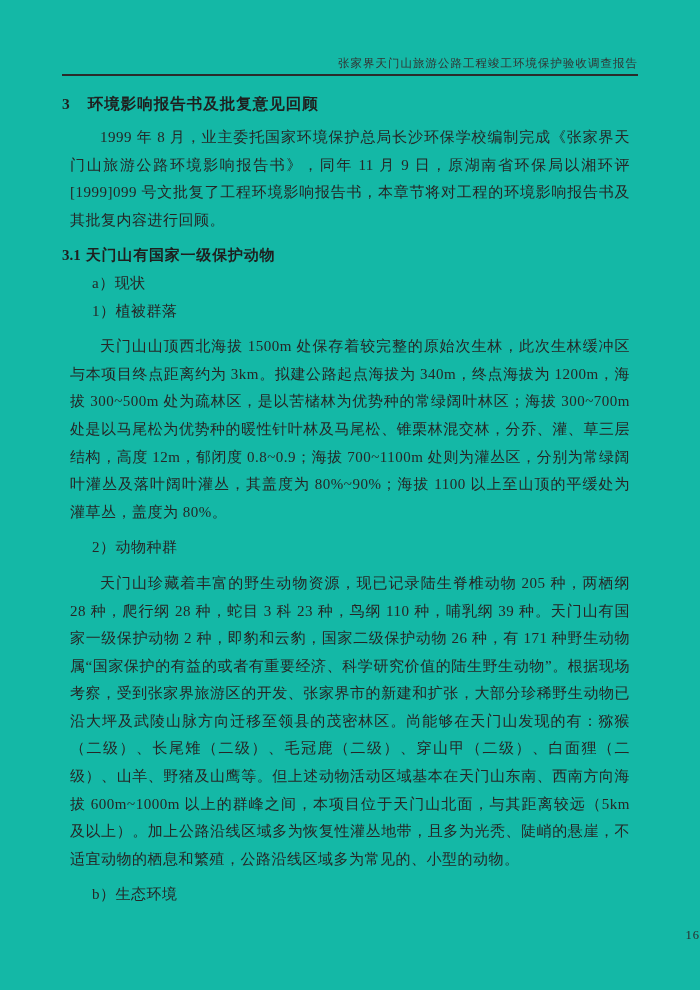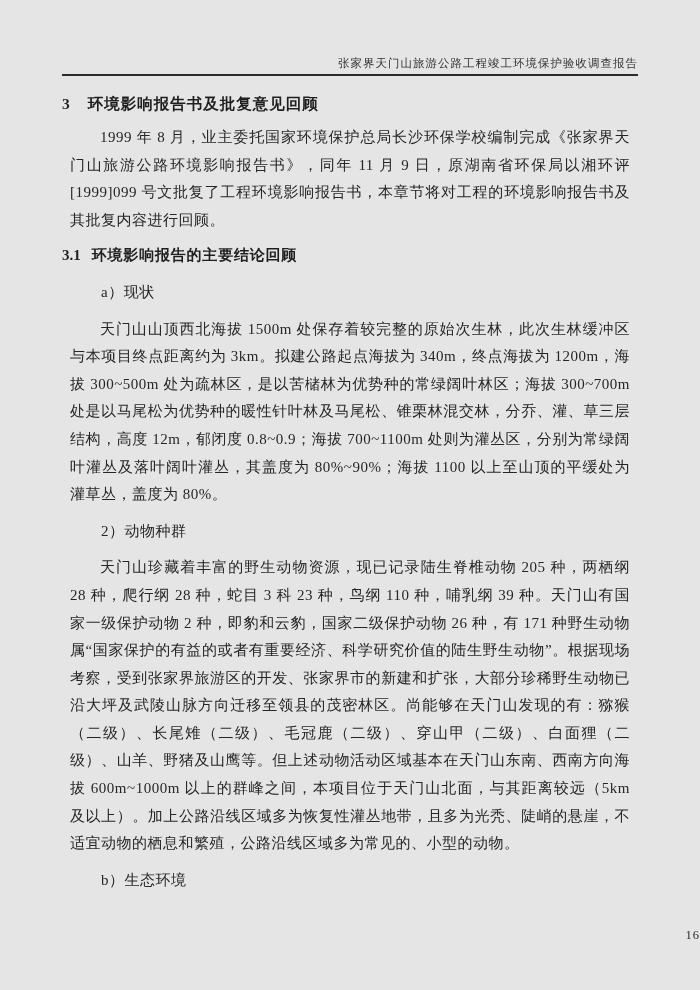--- a/index.html
+++ b/index.html
@@ -5,21 +5,21 @@
   html, body {
     margin: 0;
     padding: 0;
     background: #ffffff;
   }
   .page {
     position: relative;
     width: 700px;
     height: 990px;
     margin: 0 auto;
-    background: #e5e5e5;
+    background: #14b8a6;
     box-sizing: border-box;
     padding: 56px 62px 0 62px;
     font-family: "Liberation Serif", "DejaVu Serif", serif;
     color: #262626;
     overflow: hidden;
   }
   .header-title {
     text-align: right;
     font-size: 11.5px;
     line-height: 14px;
@@ -50,32 +50,32 @@
     color: #262626;
   }
   .h2 {
     margin: 0;
     font-size: 15px;
     font-weight: 700;
     line-height: 27.6px;
     letter-spacing: 0.8px;
     color: #1f1f1f;
   }
-  .h2 .num { margin-right: 11px; letter-spacing: 0; }
+  .h2 .num { margin-right: 5px; letter-spacing: 0; }
   .h3 {
     margin: 0;
     font-size: 15px;
     font-weight: 400;
     line-height: 27.6px;
     letter-spacing: 0.8px;
     color: #262626;
   }
   .h3 .num { margin-right: 16px; letter-spacing: 0; }
   .sub {
-    margin: 9px;
+    margin: 0;
     font-size: 15px;
     line-height: 27.6px;
     letter-spacing: 0.5px;
     text-indent: 2em;
     color: #262626;
   }
   .footer {
     position: absolute;
     left: 0;
     right: 0;
@@ -98,26 +98,27 @@
 
   <div>
 
     <h1 class="h1">
       <span class="num">3</span><span>环境影响报告书及批复意见回顾</span>
     </h1>
 
     <p class="para">1999 年 8 月，业主委托国家环境保护总局长沙环保学校编制完成《张家界天门山旅游公路环境影响报告书》，同年 11 月 9 日，原湖南省环保局以湘环评[1999]099 号文批复了工程环境影响报告书，本章节将对工程的环境影响报告书及其批复内容进行回顾。</p>
 
     <h2 class="h2">
-      <span class="num">3.1</span><span>环境影响报告的主要结论回顾</span>
+      <span class="num">3.1</span><span>天门山有国家一级保护动物</span>
     </h2>
 
 
     <p class="sub">a）现状</p>
 
+    <p class="sub">1）植被群落</p>
 
     <p class="para">天门山山顶西北海拔 1500m 处保存着较完整的原始次生林，此次生林缓冲区与本项目终点距离约为 3km。拟建公路起点海拔为 340m，终点海拔为 1200m，海拔 300~500m 处为疏林区，是以苦槠林为优势种的常绿阔叶林区；海拔 300~700m 处是以马尾松为优势种的暖性针叶林及马尾松、锥栗林混交林，分乔、灌、草三层结构，高度 12m，郁闭度 0.8~0.9；海拔 700~1100m 处则为灌丛区，分别为常绿阔叶灌丛及落叶阔叶灌丛，其盖度为 80%~90%；海拔 1100 以上至山顶的平缓处为灌草丛，盖度为 80%。</p>
 
     <p class="sub">2）动物种群</p>
 
     <p class="para">天门山珍藏着丰富的野生动物资源，现已记录陆生脊椎动物 205 种，两栖纲 28 种，爬行纲 28 种，蛇目 3 科 23 种，鸟纲 110 种，哺乳纲 39 种。天门山有国家一级保护动物 2 种，即豹和云豹，国家二级保护动物 26 种，有 171 种野生动物属“国家保护的有益的或者有重要经济、科学研究价值的陆生野生动物”。根据现场考察，受到张家界旅游区的开发、张家界市的新建和扩张，大部分珍稀野生动物已沿大坪及武陵山脉方向迁移至领县的茂密林区。尚能够在天门山发现的有：猕猴（二级）、长尾雉（二级）、毛冠鹿（二级）、穿山甲（二级）、白面狸（二级）、山羊、野猪及山鹰等。但上述动物活动区域基本在天门山东南、西南方向海拔 600m~1000m 以上的群峰之间，本项目位于天门山北面，与其距离较远（5km 及以上）。加上公路沿线区域多为恢复性灌丛地带，且多为光秃、陡峭的悬崖，不适宜动物的栖息和繁殖，公路沿线区域多为常见的、小型的动物。</p>
 
     <p class="sub">b）生态环境</p>
 
   </div>

